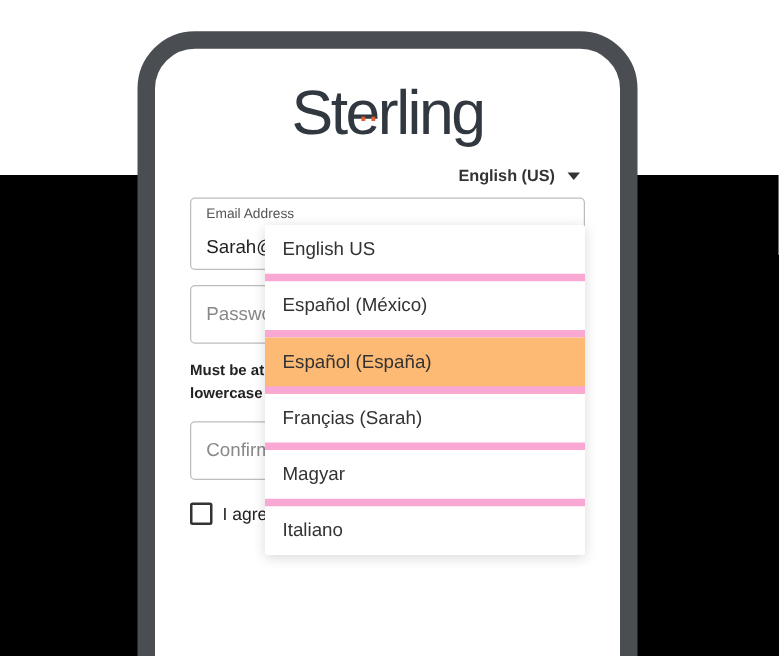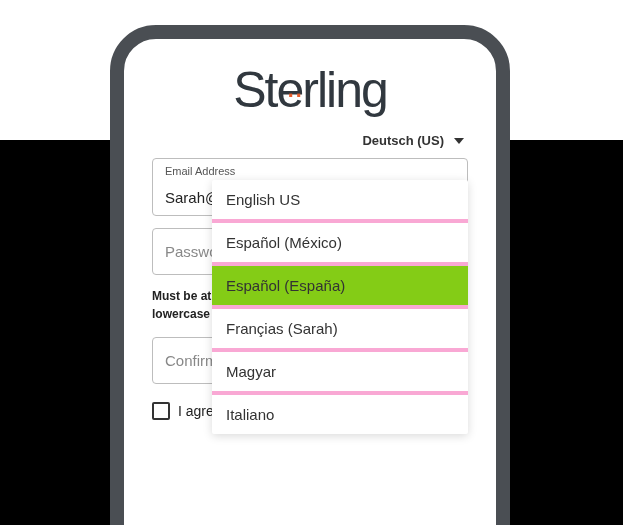--- a/index.html
+++ b/index.html
@@ -16,39 +16,39 @@
     .form-group { margin-bottom: 12px; }
     .input-field { width: 100%; border: 1px solid #bdbdbd; border-radius: 4px; padding: 6px 12px 8px 12px; background: #fff; }
     .input-label { font-size: 11px; color: #555; display: block; margin-bottom: 12px; }
     .input-value { font-size: 15px; color: #222; }
     .input-single { width: 100%; border: 1px solid #bdbdbd; border-radius: 4px; padding: 14px 12px; font-size: 15px; color: #888; background: #fff; }
     .hint { font-size: 12px; font-weight: 700; color: #222; line-height: 1.5; margin: 6px 0 14px 0; }
     .checkbox-row { display: flex; align-items: center; gap: 8px; margin-top: 18px; }
     .checkbox { width: 18px; height: 18px; border: 2px solid #333; border-radius: 2px; flex-shrink: 0; }
     .checkbox-label { font-size: 14px; color: #222; }
     .dropdown { position: absolute; left: 212px; top: 180px; width: 256px; background: #fff; box-shadow: 0 2px 10px rgba(0,0,0,0.15); z-index: 10; border-radius: 2px; }
-    .dropdown-item { padding: 11px 14px; font-size: 15px; color: #333; cursor: pointer; border-bottom: 4px solid #f9a8d4; }
+    .dropdown-item { padding: 11px 14px; font-size: 15px; color: #333; cursor: pointer; border-bottom: 6px solid #f9a8d4; }
     .dropdown-item:last-child { border-bottom: none; }
-    .dropdown-item.selected { background: #84cc16; }
+    .dropdown-item.selected { background: #fdba74; }
   </style>
 </head>
 <body>
 
 <div class="bg-top"></div>
 <div class="bg-bottom"></div>
 
 <div class="phone-frame">
   <div class="phone-content">
 
     <div class="logo">
       <span class="logo-text">Sterling<span class="logo-dots">..</span></span>
     </div>
 
     <div class="lang-selector">
-      <span>Deutsch (US)</span>
+      <span>English (US)</span>
       <span class="lang-caret"></span>
     </div>
 
     <div class="form-group">
       <div class="input-field">
         <span class="input-label">Email Address</span>
         <span class="input-value">Sarah@</span>
       </div>
     </div>
 

